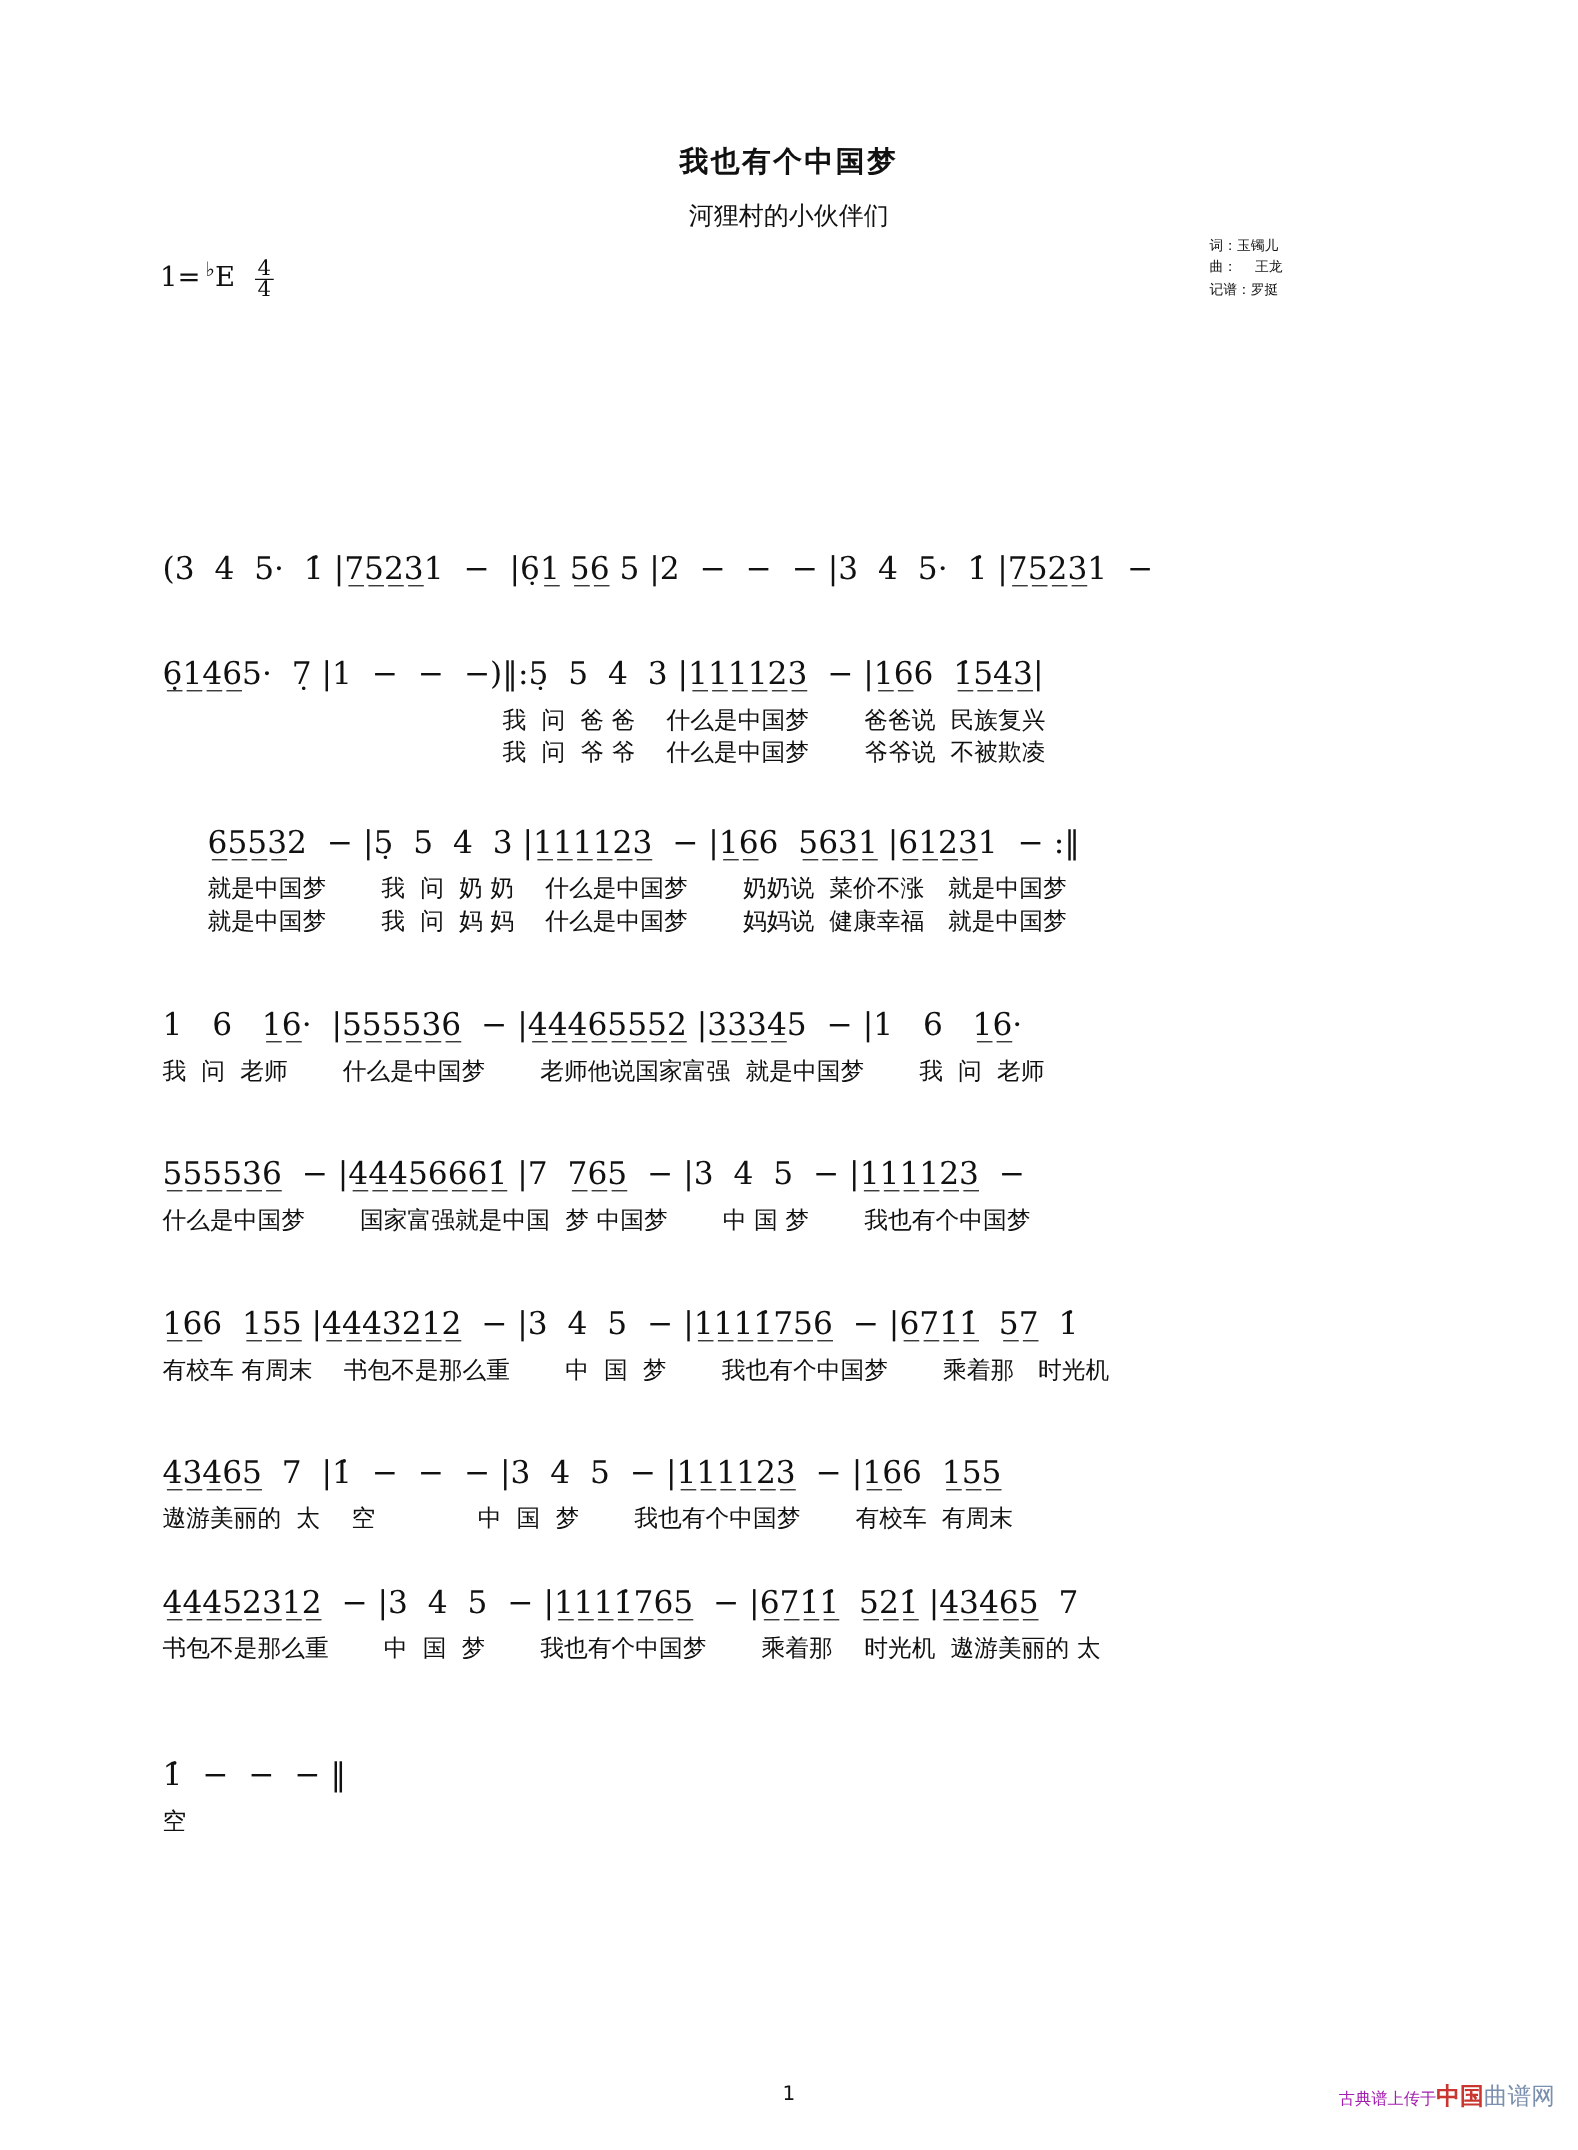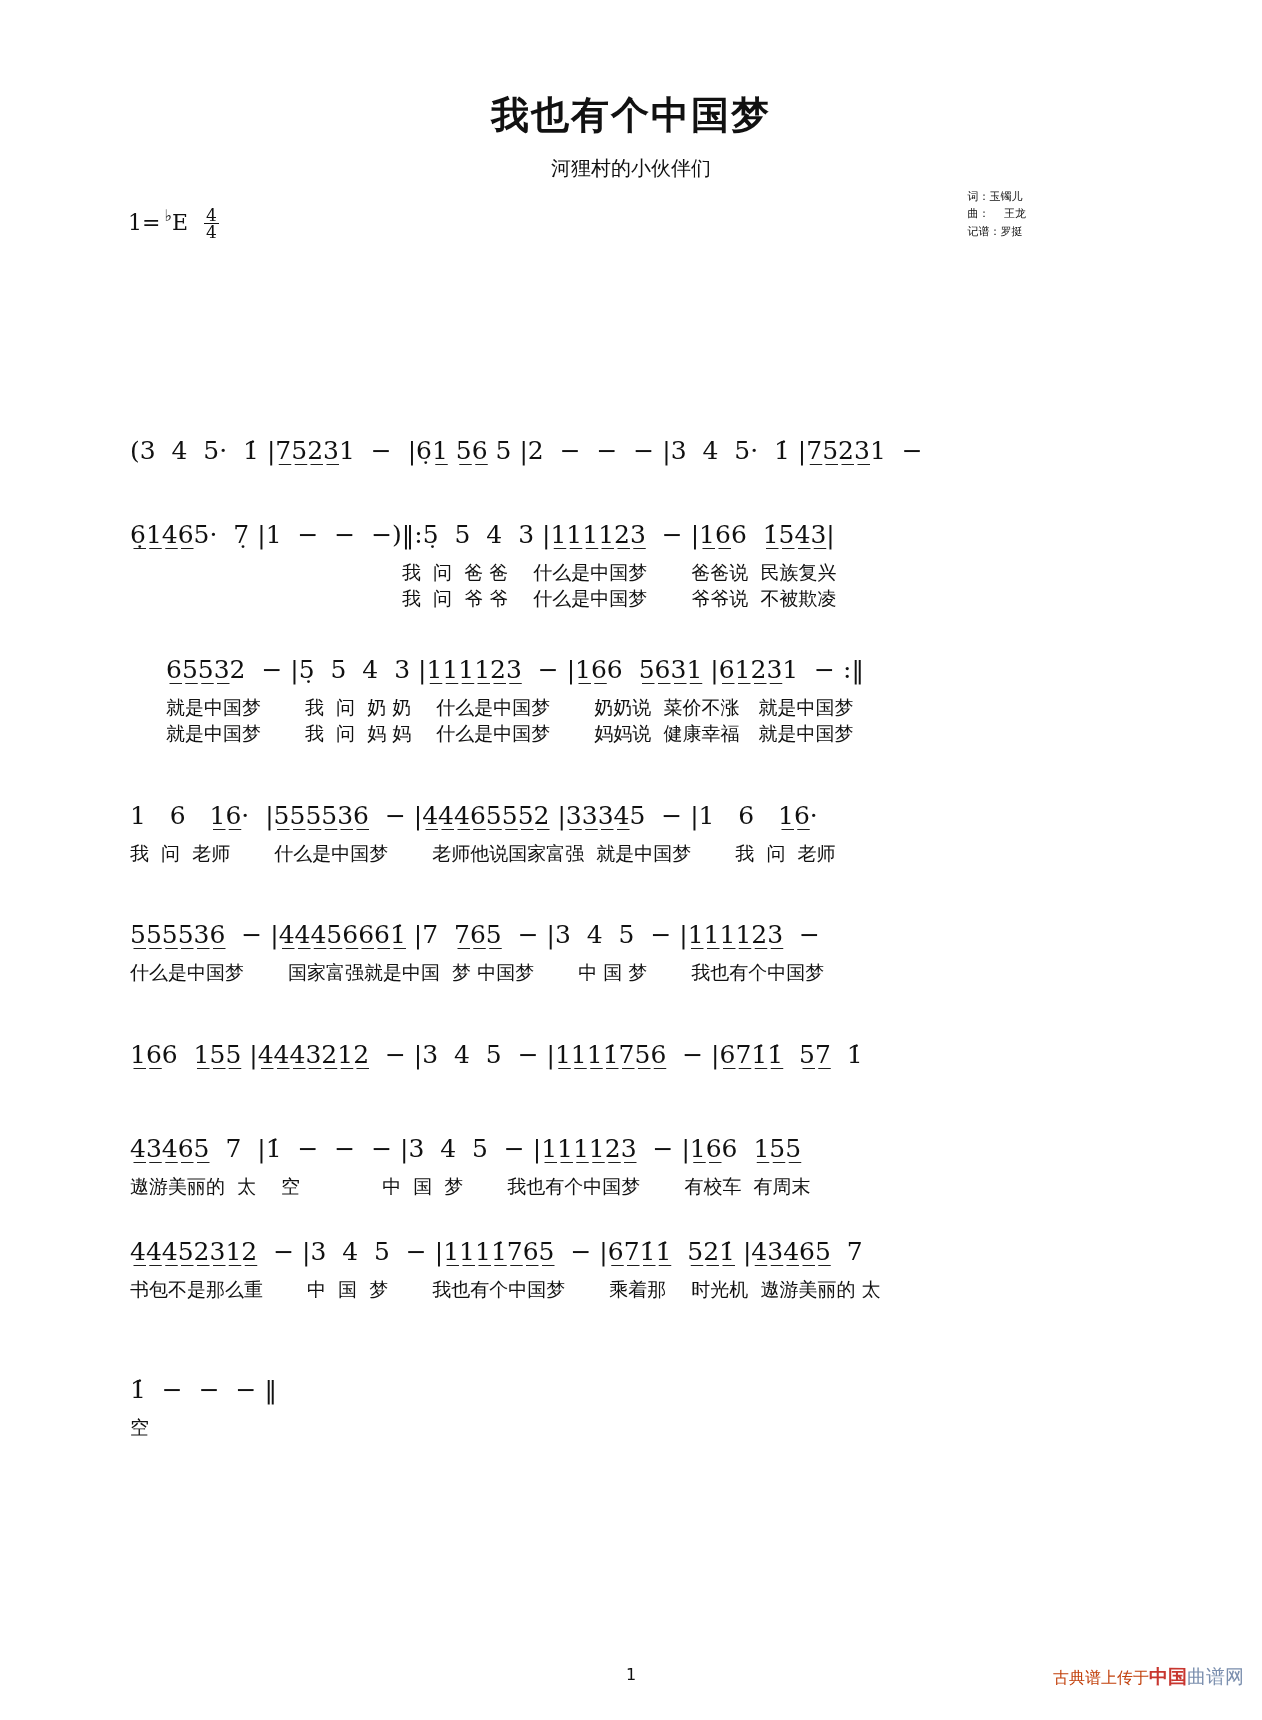--- a/index.html
+++ b/index.html
@@ -16,25 +16,25 @@
     overflow: hidden;
   }
   .sheet {
     position: relative;
     width: 1262px;
     height: 1720px;
   }
   
   .title {
     text-align: center;
-    font-size: 38px;
+    font-size: 23px;
     font-weight: bold;
     letter-spacing: 2px;
     margin: 0;
-    padding-top: 90px;
+    padding-top: 114px;
     font-family: "DejaVu Sans", "Liberation Sans", sans-serif;
   }
   .subtitle {
     text-align: center;
     font-size: 20px;
     margin-top: 14px;
     font-family: "DejaVu Sans", "Liberation Sans", sans-serif;
   }
   .credits {
     position: absolute;
@@ -112,21 +112,21 @@
     position: absolute;
     right: 18px;
     bottom: 8px;
     font-size: 19px;
     font-family: "DejaVu Sans", sans-serif;
     color: #9a9a9a;
     white-space: pre;
   }
   .watermark .red { color: #c8362f; font-weight: bold; }
   .watermark .blue { color: #7b8fae; }
-  .watermark .small { font-size: 16px; color: #c2410c; }
+  .watermark .small { font-size: 13px; color: #a21caf; }
 </style>
 </head>
 <body>
 
 <div class="sheet">
 
   <h1 class="title">我也有个中国梦</h1>
   <div class="subtitle">河狸村的小伙伴们</div>
   <div class="credits">词：玉镯儿
 曲：　 王龙
@@ -159,20 +159,21 @@
       <div class="system" style="margin-top: 56px;">
         <div class="noteline">1   6   1̲6̲·  |5̲5̲5̲5̲3̲6̲  − |4̲4̲4̲6̲5̲5̲5̲2̲ |3̲3̲3̲4̲5  − |1   6   1̲6̲·</div>
         <div class="lyricline">我  问  老师　　 什么是中国梦　　 老师他说国家富强  就是中国梦　　 我  问  老师</div>
       </div>
       <div class="system" style="margin-top: 56px;">
         <div class="noteline">5̲5̲5̲5̲3̲6̲  − |4̲4̲4̲5̲6̲6̲6̲1̲̇ |7  7̲6̲5̲  − |3  4  5  − |1̲1̲1̲1̲2̲3̲  −</div>
         <div class="lyricline">什么是中国梦　　 国家富强就是中国  梦 中国梦　　 中 国 梦　　 我也有个中国梦</div>
       </div>
       <div class="system" style="margin-top: 56px;">
         <div class="noteline">1̲6̲6  1̲5̲5̲ |4̲4̲4̲3̲2̲1̲2̲  − |3  4  5  − |1̲1̲1̲1̲̇7̲5̲6̲  − |6̲7̲1̲̇1̲̇  5̲7̲  1̇</div>
+        <div class="lyricline">有校车 有周末　 书包不是那么重　　 中  国  梦　　 我也有个中国梦　　 乘着那　时光机</div>
       </div>
       <div class="system" style="margin-top: 56px;">
         <div class="noteline">4̲3̲4̲6̲5̲  7  |1̇  −  −  − |3  4  5  − |1̲1̲1̲1̲2̲3̲  − |1̲6̲6  1̲5̲5̲</div>
         <div class="lyricline">遨游美丽的  太　 空　　　　 中  国  梦　　 我也有个中国梦　　 有校车  有周末</div>
       </div>
       <div class="system" style="margin-top: 40px;">
         <div class="noteline">4̲4̲4̲5̲2̲3̲1̲2̲  − |3  4  5  − |1̲1̲1̲1̲̇7̲6̲5̲  − |6̲7̲1̲̇1̲̇  5̲2̲1̲̇ |4̲3̲4̲6̲5̲  7</div>
         <div class="lyricline">书包不是那么重　　 中  国  梦　　 我也有个中国梦　　 乘着那　 时光机  遨游美丽的 太</div>
       </div>
       <div class="system" style="margin-top: 74px;">

